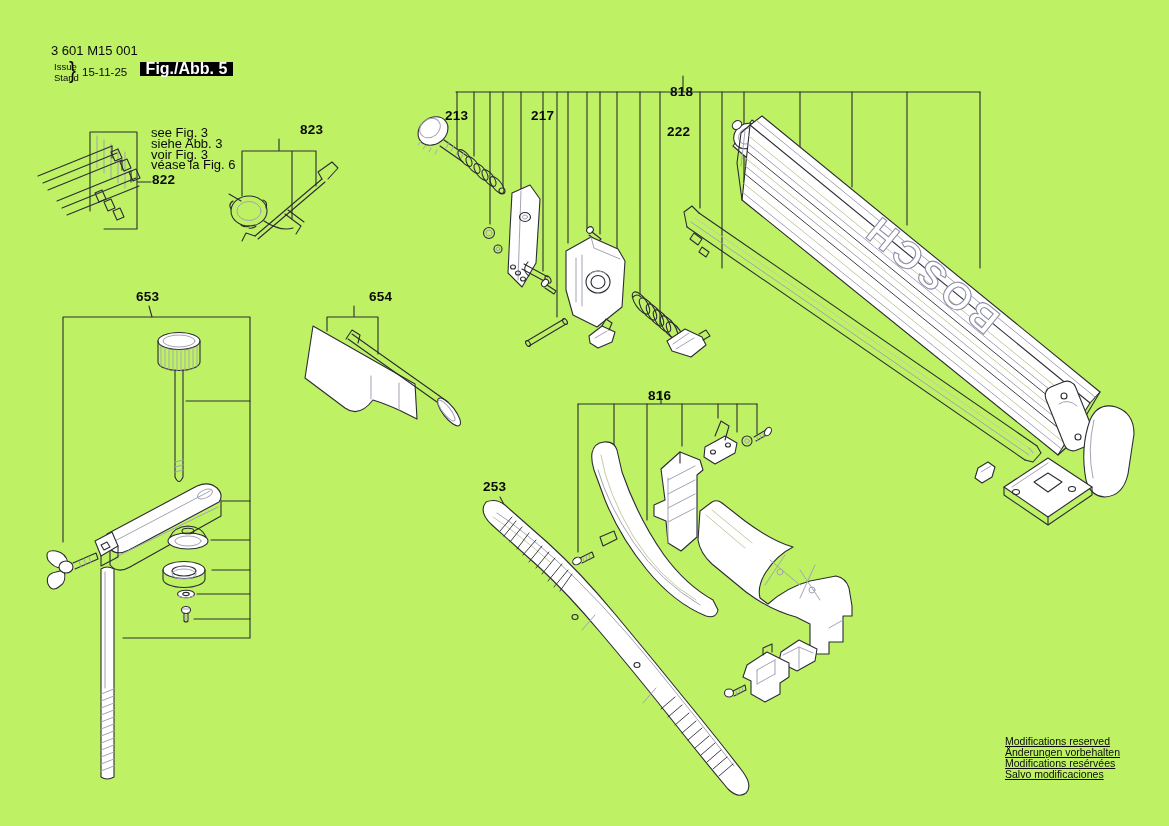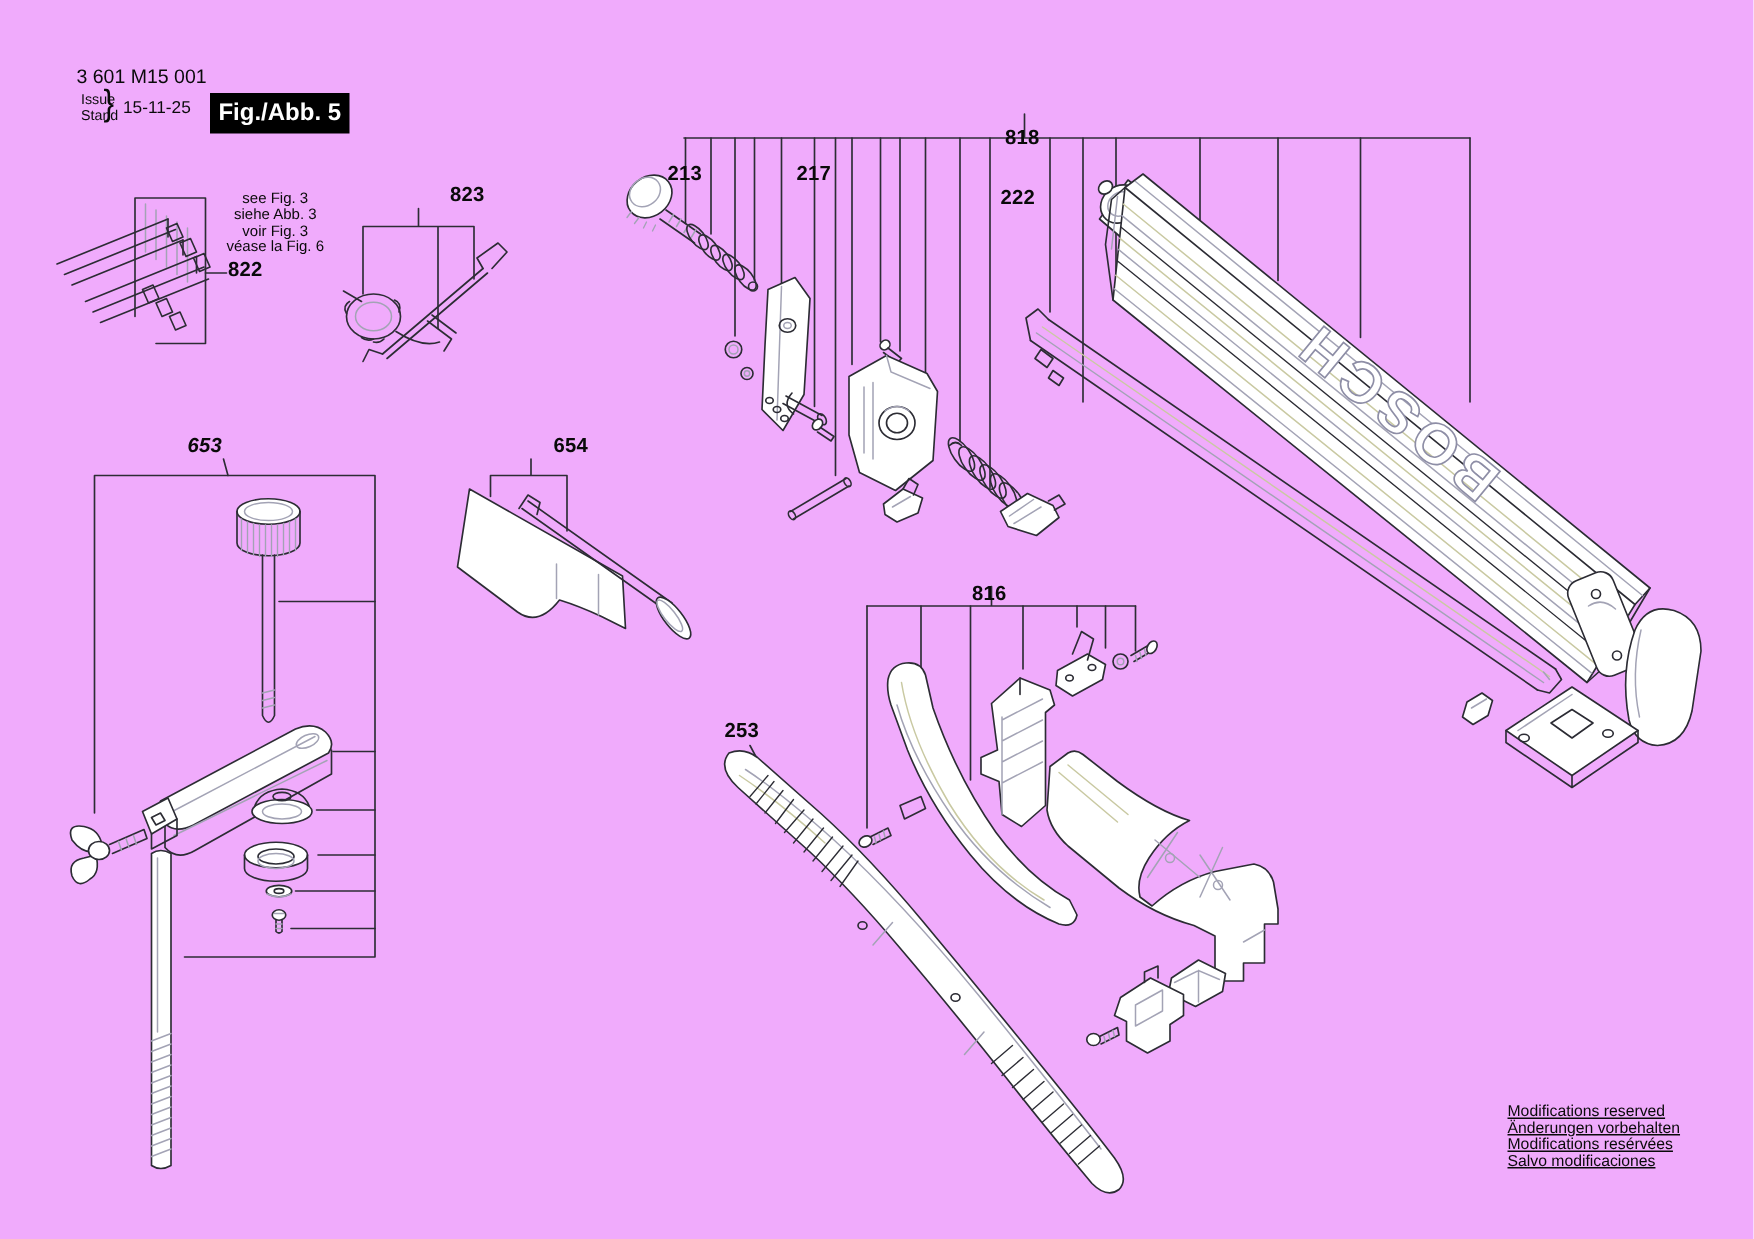--- a/index.html
+++ b/index.html
@@ -1,31 +1,31 @@
 <!DOCTYPE html>
 <html><head>
 <meta charset="utf-8">
 <style>
   html,body{margin:0;padding:0;background:#ffffff;}
-  .canvas{position:relative;width:1169px;height:826px;background:#f0abfc;overflow:hidden;
+  .canvas{position:relative;width:1169px;height:826px;background:#bef264;overflow:hidden;
           font-family:"Liberation Sans", sans-serif;color:#0a0a0a;}
   svg{position:absolute;left:0;top:0;}
   .lbl{position:absolute;font-weight:bold;font-size:13.5px;letter-spacing:0.2px;white-space:nowrap;z-index:3;}
   .d{stroke:#2c2c34;fill:none;stroke-width:1.1;stroke-linecap:round;stroke-linejoin:round;}
   .dw{stroke:#2c2c34;fill:#ffffff;stroke-width:1.1;stroke-linecap:round;stroke-linejoin:round;}
   .l{stroke:#a3a3b5;fill:none;stroke-width:1;stroke-linecap:round;}
   .ol{stroke:#c9c9a2;fill:none;stroke-width:1;stroke-linecap:round;}
   .thin{stroke-width:0.9;}
   .hdr-pn{position:absolute;left:51px;top:43px;font-size:13px;z-index:3;}
   .hdr-issue{position:absolute;left:54px;top:62px;font-size:9.5px;line-height:10.5px;z-index:3;}
   .hdr-brace{position:absolute;left:69px;top:58px;font-size:21px;font-weight:300;transform:scaleY(1.15);z-index:3;}
   .hdr-date{position:absolute;left:82px;top:66px;font-size:11.5px;z-index:3;}
-  .figbox{position:absolute;left:140px;top:62px;width:93px;height:27px;background:#000;color:#fff;
+  .figbox{position:absolute;left:140px;top:62px;width:93px;height:14px;background:#000;color:#fff;
           font-weight:bold;font-size:16px;display:flex;align-items:center;justify-content:center;z-index:3;}
-  .note{position:absolute;left:151px;top:128px;font-size:10px;line-height:10.8px;z-index:3;text-align:center;}
+  .note{position:absolute;left:151px;top:128px;font-size:13px;line-height:10.8px;z-index:3;}
   .footer{position:absolute;left:1005px;top:736px;font-size:10.5px;line-height:11px;z-index:3;text-decoration:underline;}
 </style>
 </head>
 <body>
 
 <div class="canvas">
 
   <div class="hdr-pn">3 601 M15 001</div>
   <div class="hdr-issue">
     <div>Issue</div>
@@ -37,21 +37,21 @@
 
   <div class="note">
     <div>see Fig. 3</div>
     <div>siehe Abb. 3</div>
     <div>voir Fig. 3</div>
     <div>véase la Fig. 6</div>
   </div>
 
   <div class="lbl" style="left:152px;top:172px;">822</div>
   <div class="lbl" style="left:264px;top:122px;margin-left:36px;">823</div>
-  <div class="lbl" style="left:125px;top:289px;font-style:italic;">653</div>
+  <div class="lbl" style="left:136px;top:289px;">653</div>
   <div class="lbl" style="left:341px;top:289px;margin-left:28px;">654</div>
   <div class="lbl" style="left:445px;top:108px;">213</div>
   <div class="lbl" style="left:531px;top:108px;">217</div>
   <div class="lbl" style="left:667px;top:108px;margin-top:16px;">222</div>
   <div class="lbl" style="left:670px;top:58px;margin-top:26px;">818</div>
   <div class="lbl" style="left:648px;top:388px;">816</div>
   <div class="lbl" style="left:483px;top:479px;">253</div>
 
   <div class="footer">
     <div>Modifications reserved</div>

